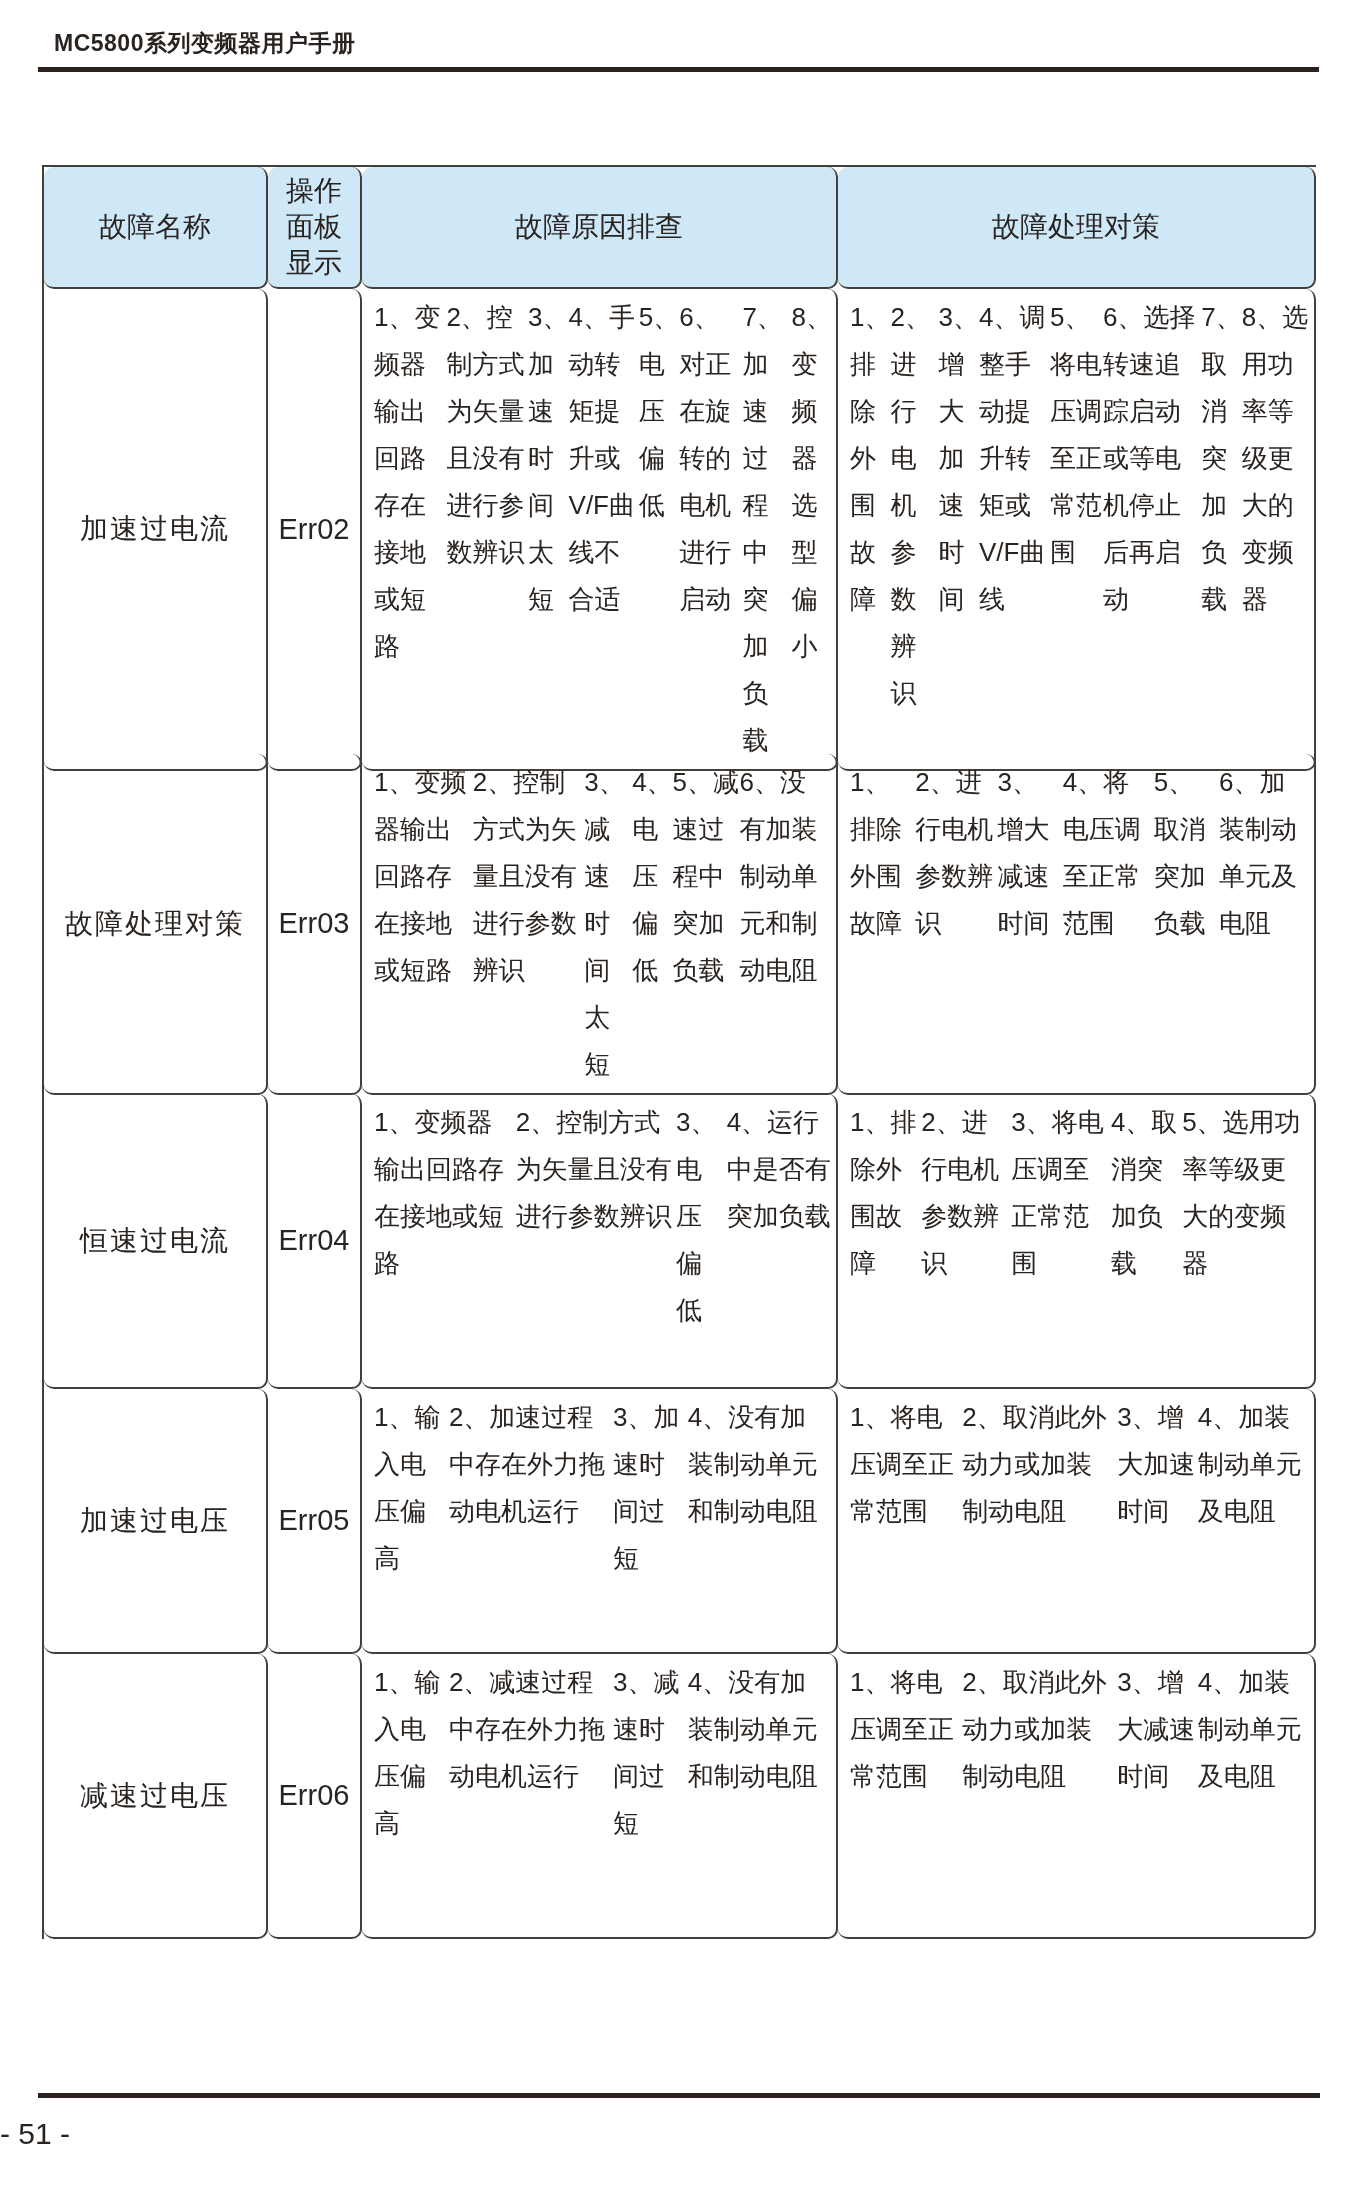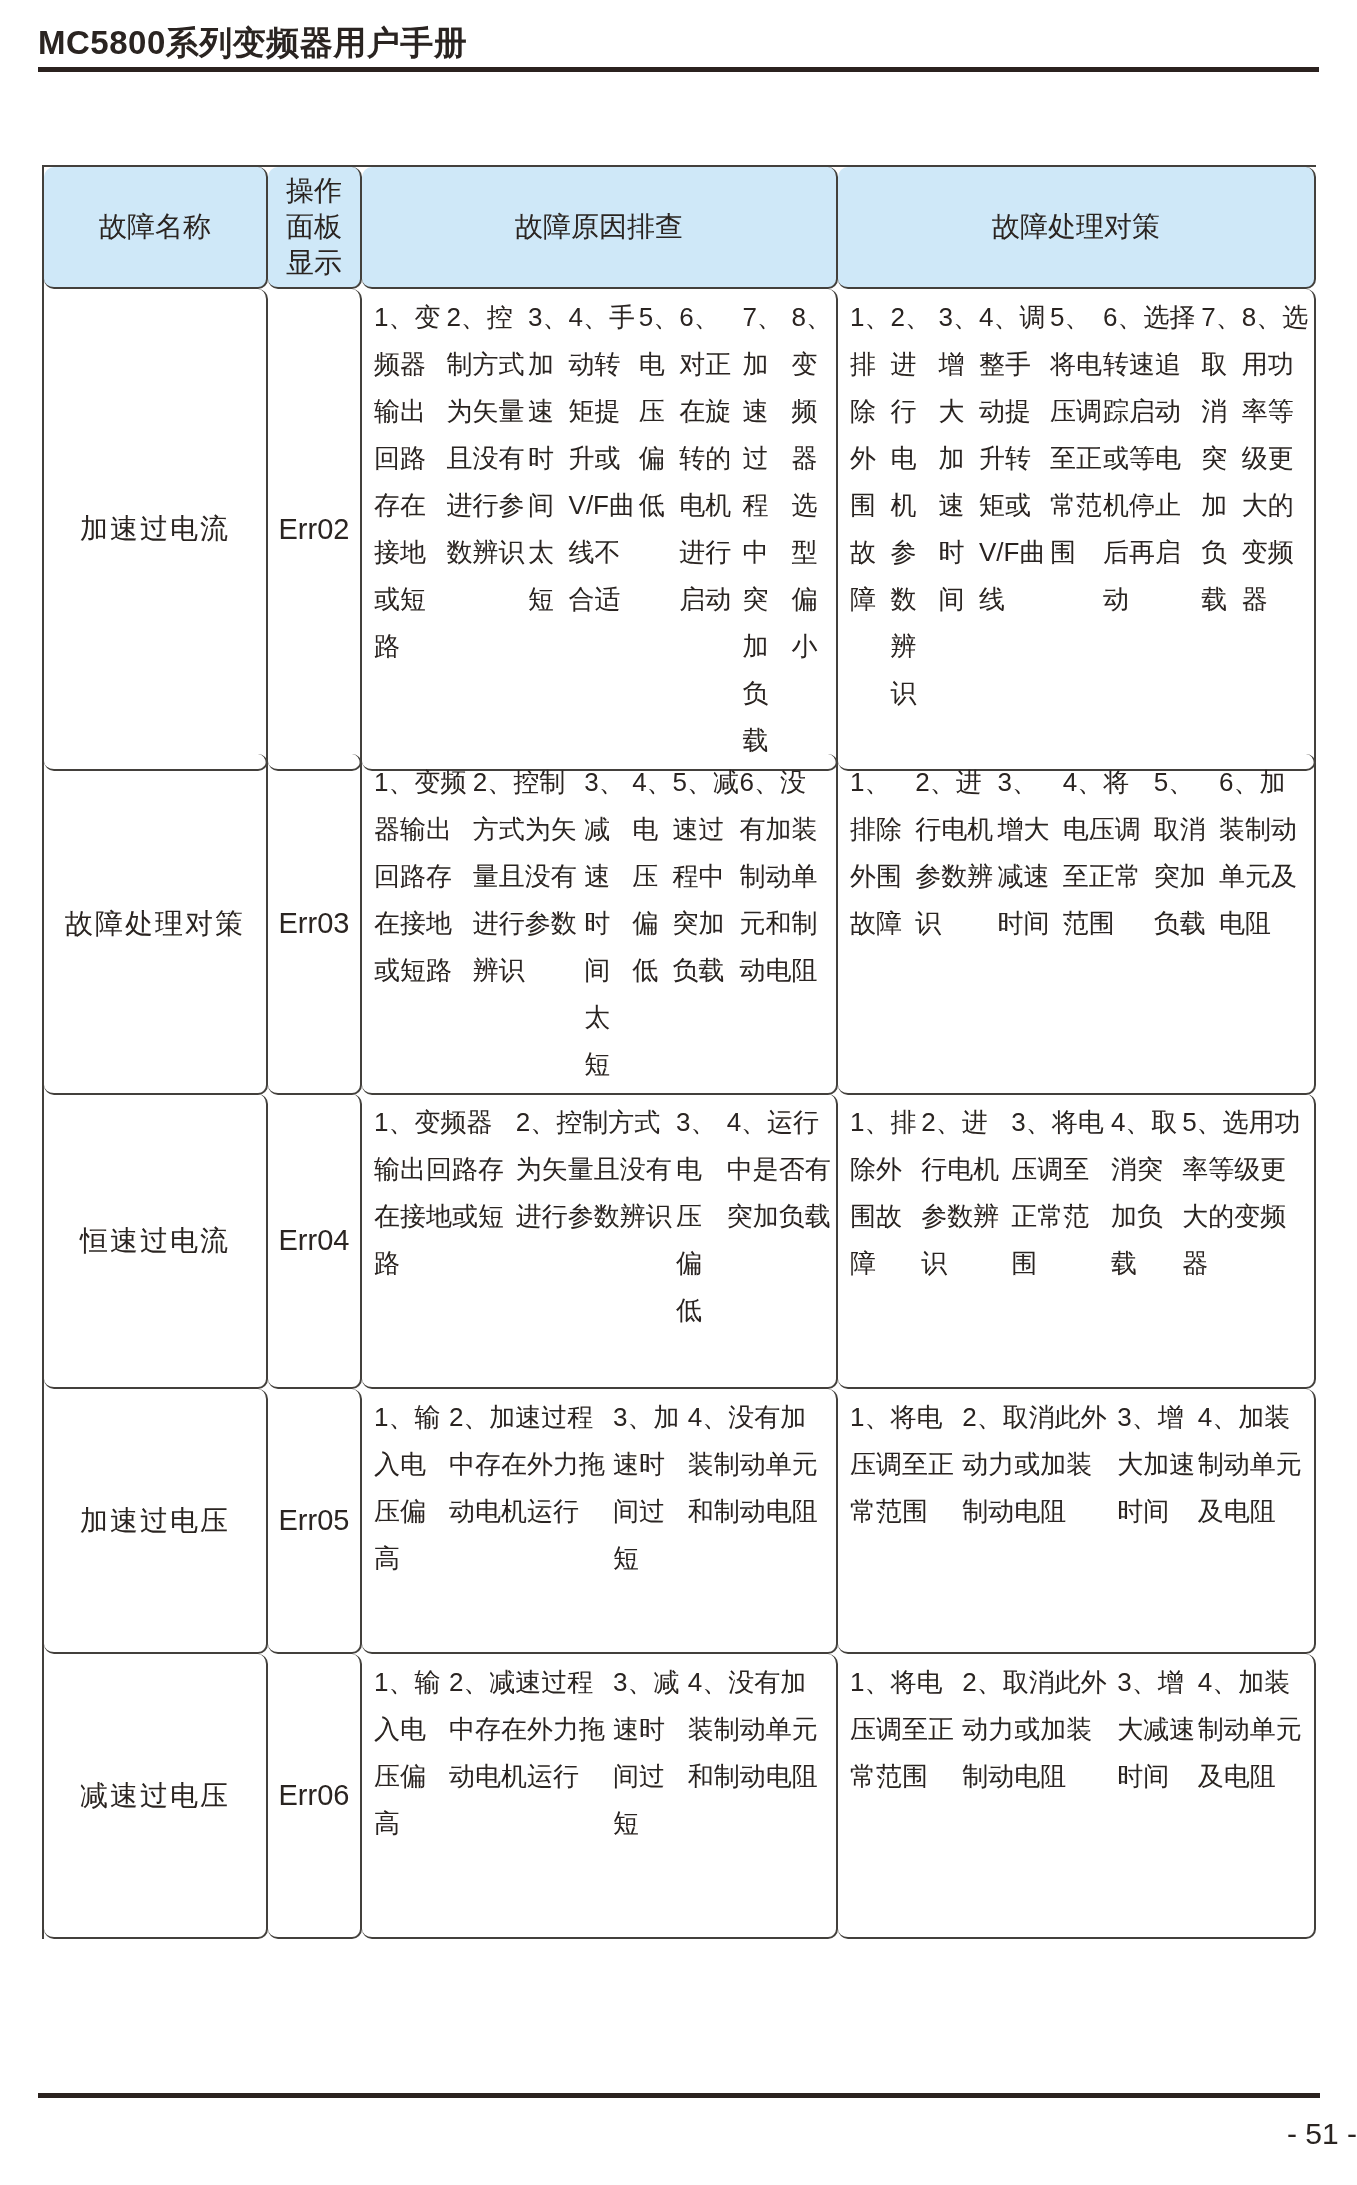--- a/index.html
+++ b/index.html
@@ -12,21 +12,21 @@
   html,body{background:#ffffff;}
   body{
     width:1357px;height:2185px;
     font-family:"Liberation Sans","DejaVu Sans",sans-serif;
     color:var(--text);
   }
   .page{position:relative;width:1357px;height:2185px;overflow:hidden;}
 
   
   .doc-header{padding:28px 38px 0 38px;}
-  .doc-title{font-size:33px;font-weight:bold;letter-spacing:.5px;line-height:30px;}
+  .doc-title{font-size:23px;font-weight:bold;letter-spacing:.5px;line-height:30px;margin-left:16px;}
   .title-rule{margin-top:9px;height:5px;background:var(--rule);}
 
   
   .fault-table{
     margin:93px 39px 0 42px;
     width:1274px;
     border-top:2px solid var(--border);
     border-left:2px solid var(--border);
   }
   .t-row{display:grid;grid-template-columns:224px 94px 476px 478px;}
@@ -57,21 +57,21 @@
   }
   .item{line-height:47px;}
 
   
   .footer-rule{
     position:absolute;left:38px;top:2093px;width:1282px;height:5px;
     background:var(--rule);
   }
   .page-number{
     position:absolute;left:0;top:2112px;width:100%;
-    text-align:right;font-size:30px;line-height:44px;
+    text-align:left;font-size:30px;line-height:44px;
   }
 </style>
 </head>
 <body>
 
 <div class="page">
 
   <div class="doc-header">
     <div class="doc-title">MC5800系列变频器用户手册</div>
     <div class="title-rule"></div>

